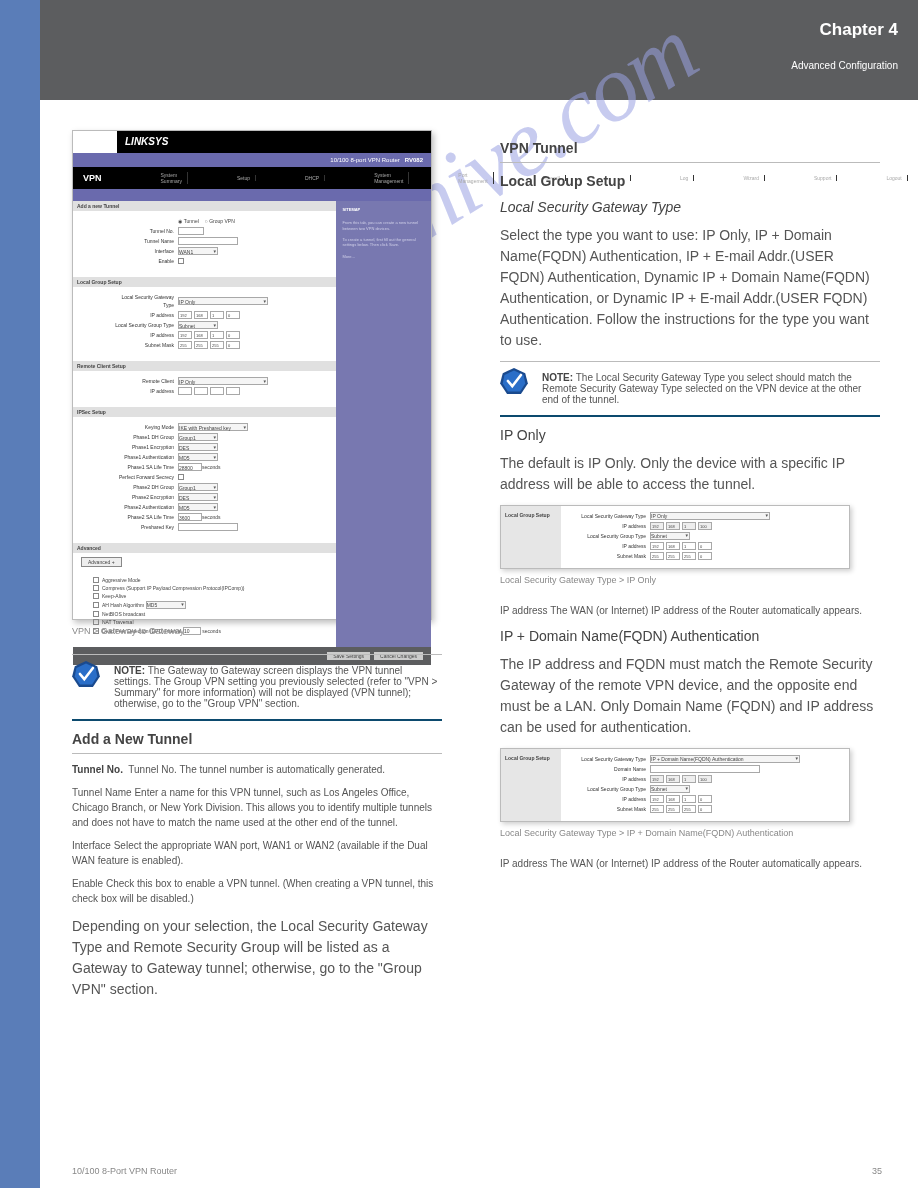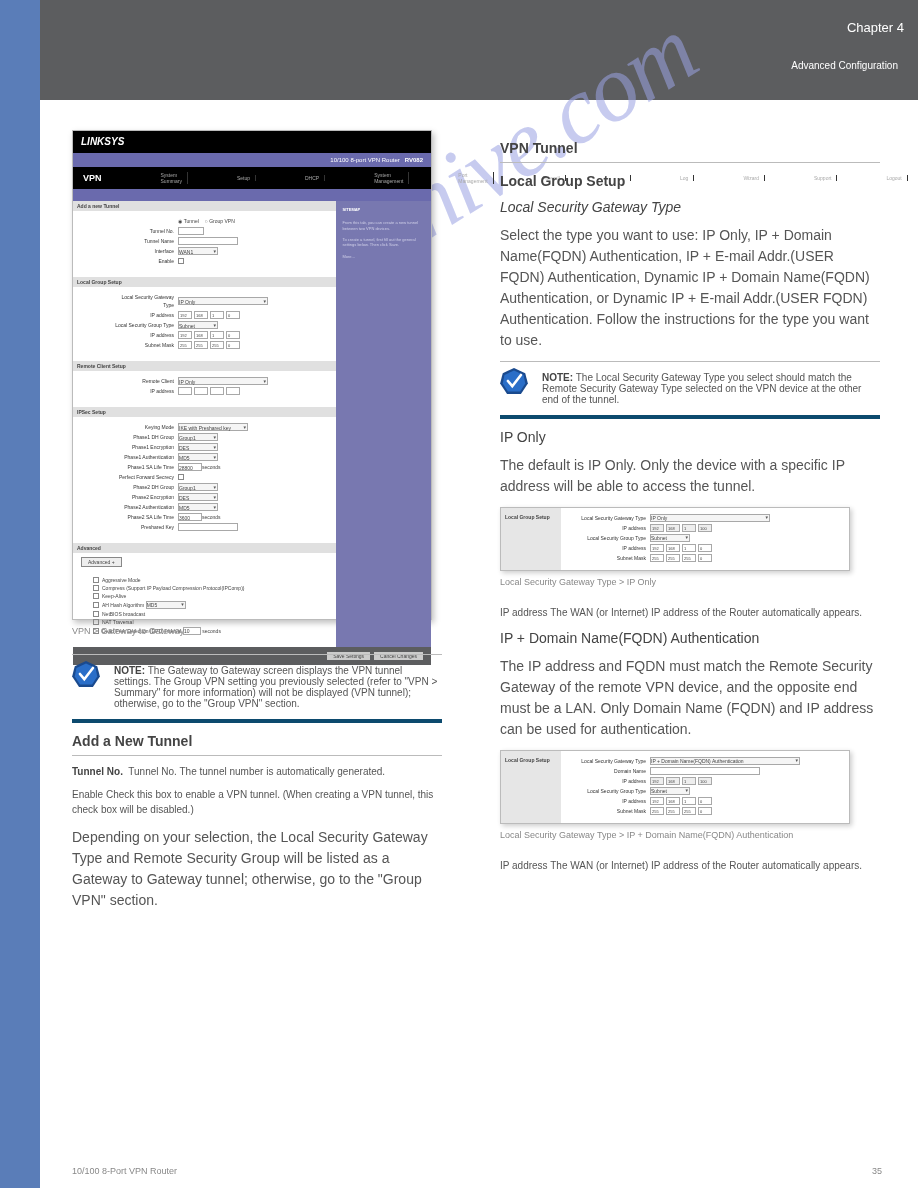--- a/index.html
+++ b/index.html
@@ -1,24 +1,24 @@
 <!DOCTYPE html>
 <html><head>
 <meta charset="utf-8">
 <style>
   * { margin: 0; padding: 0; box-sizing: border-box; }
   body { background: #fff; font-family: Arial, Helvetica, sans-serif; width: 918px; height: 1188px; position: relative; color: #444; }
   .blue-strip { position: absolute; left: 0; top: 0; width: 40px; height: 1188px; background: #5a7db8; }
   .top-bar { position: absolute; left: 40px; top: 0; width: 878px; height: 100px; background: #5c5d5f; }
-  .chapter-label { position: absolute; right: 14px; top: 20px; color: #fff; font-size: 13px; font-weight: normal; }
+  .chapter-label { position: absolute; right: 20px; top: 20px; color: #fff; font-size: 17px; font-weight: bold; }
   .chapter-sub { position: absolute; right: 20px; top: 60px; color: #fff; font-size: 10px; }
   .col-left { position: absolute; left: 72px; top: 130px; width: 370px; }
   .col-right { position: absolute; left: 500px; top: 130px; width: 380px; }
   .screenshot1 { width: 360px; height: 490px; border: 1px solid #bbb; box-shadow: 2px 3px 6px rgba(0,0,0,0.25); font-size: 5px; background: #fff; }
-  .shot-header { background: #000; color: #fff; height: 22px; line-height: 22px; padding-left: 8px; font-size: 10px; font-weight: bold; font-style: italic; }
+  .shot-header { background: #000; color: #fff; height: 22px; line-height: 22px; padding-left: 8px; font-size: 10px; font-weight: bold; font-style: italic; margin-left: 44px; }
   .shot-titlebar { background: #6a6aad; height: 14px; color: #fff; text-align: right; font-size: 6px; padding-right: 8px; line-height: 14px; }
   .shot-nav { background: #000; height: 22px; display: flex; align-items: center; color: #aaa; font-size: 5px; gap: 44px; }
   .shot-nav-vpn { color: #fff; font-weight: bold; font-size: 9px; padding: 0 10px; }
   .shot-nav span { padding: 0 5px; border-right: 1px solid #333; }
   .shot-subnav { background: #6a6aad; height: 12px; font-size: 4px; color: #fff; }
   .shot-body { display: flex; }
   .shot-main { width: 265px; }
   .shot-side { width: 95px; background: #7878b0; min-height: 420px; color: #cfcfe8; font-size: 4px; padding: 6px; }
   .sect-label { background: #e0e0e0; font-size: 5px; padding: 2px 4px; font-weight: bold; }
   .sect-body { padding: 6px 8px 10px 40px; font-size: 5px; line-height: 1.6; }
@@ -28,21 +28,21 @@
   .sel { display: inline-block; border: 1px solid #a8a8a8; background: #f5f5f5; height: 8px; min-width: 40px; position: relative; }
   .sel::after { content: "▾"; position: absolute; right: 1px; top: -1px; font-size: 5px; color: #555; }
   .ipbox { display: inline-block; border: 1px solid #a8a8a8; background: #fff; width: 14px; height: 8px; margin-right: 2px; font-size: 4px; line-height: 8px; padding-left: 1px; }
   .adv { padding: 6px 8px 10px 20px; font-size: 5px; }
   .adv .cb { display: flex; align-items: center; margin-bottom: 2px; }
   .adv .cbx { width: 6px; height: 6px; border: 1px solid #888; margin-right: 3px; }
   .btn-adv { display: inline-block; border: 1px solid #888; background: #eee; font-size: 5px; padding: 1px 6px; margin: 4px 8px; }
   .shot-footer { background: #5c5d5f; height: 18px; display: flex; justify-content: flex-end; align-items: center; padding-right: 8px; }
   .shot-footer .fbtn { background: #ccc; font-size: 5px; padding: 1px 6px; margin-left: 4px; }
   .caption { font-size: 9px; color: #888; margin: 6px 0 18px; }
-  .note-block { border-top: 1px solid #bbb; border-bottom: 4px solid #0c4a6e; padding: 10px 0 10px 42px; position: relative; font-size: 10px; color: #555; }
+  .note-block { border-top: 1px solid #bbb; border-bottom: 2px solid #0c4a6e; padding: 10px 0 10px 42px; position: relative; font-size: 10px; color: #555; }
   .note-block .check-badge { position: absolute; left: 0; top: 6px; width: 28px; height: 26px; }
   .note-block b { color: #444; }
   .body-text { font-size: 14px; line-height: 1.5; color: #555; margin: 10px 0; }
   .heading-mini { font-size: 14px; font-weight: bold; color: #444; margin: 10px 0 6px; }
   .field-def { font-size: 10px; line-height: 1.5; color: #555; margin-bottom: 8px; }
   .field-def b { color: #444; }
   .mini-shot { border: 1px solid #bbb; box-shadow: 2px 2px 5px rgba(0,0,0,.2); width: 350px; font-size: 5px; margin: 6px 0 4px; display: flex; }
   .mini-shot .ms-left { width: 60px; background: #e6e6e6; font-size: 5px; font-weight: bold; padding: 6px 4px; }
   .mini-shot .ms-right { flex: 1; padding: 6px 4px; }
   .mini-shot .row { display: flex; align-items: center; margin-bottom: 2px; }
@@ -255,20 +255,22 @@
         <path d="M16 3 L27 8 L29 18 L23 27 L9 27 L3 18 L5 8 Z" fill="#2a6ec8"></path>
         <path d="M9 15 L14 21 L24 8" stroke="#fff" stroke-width="3" fill="none" stroke-linecap="round"></path>
       </svg>
     <b>NOTE:</b>
     <span>The Gateway to Gateway screen displays the VPN tunnel settings. The Group VPN setting you previously selected (refer to "VPN &gt; Summary" for more information) will not be displayed (VPN tunnel); otherwise, go to the "Group VPN" section.</span>
   </div>
 
   <div class="heading-mini">Add a New Tunnel</div>
   <hr class="subsect">
   <div class="field-def"><b>Tunnel No.</b>&nbsp; <span>Tunnel No.  The tunnel number is automatically generated.</span></div>
+  <div class="field-def">Tunnel Name  Enter a name for this VPN tunnel, such as Los Angeles Office, Chicago Branch, or New York Division. This allows you to identify multiple tunnels and does not have to match the name used at the other end of the tunnel.</div>
+  <div class="field-def">Interface  Select the appropriate WAN port, WAN1 or WAN2 (available if the Dual WAN feature is enabled).</div>
   <div class="field-def">Enable  Check this box to enable a VPN tunnel. (When creating a VPN tunnel, this check box will be disabled.)</div>
   <div class="body-text">Depending on your selection, the Local Security Gateway Type and Remote Security Group will be listed as a Gateway to Gateway tunnel; otherwise, go to the "Group VPN" section.</div>
 </div>
 
 <div class="col-right">
 
   <div class="heading-mini">VPN Tunnel</div>
   <hr class="subsect">
   <div class="heading-mini">Local Group Setup</div>
   <div class="heading-mini" style="font-weight:normal;font-style:italic">Local Security Gateway Type</div>

